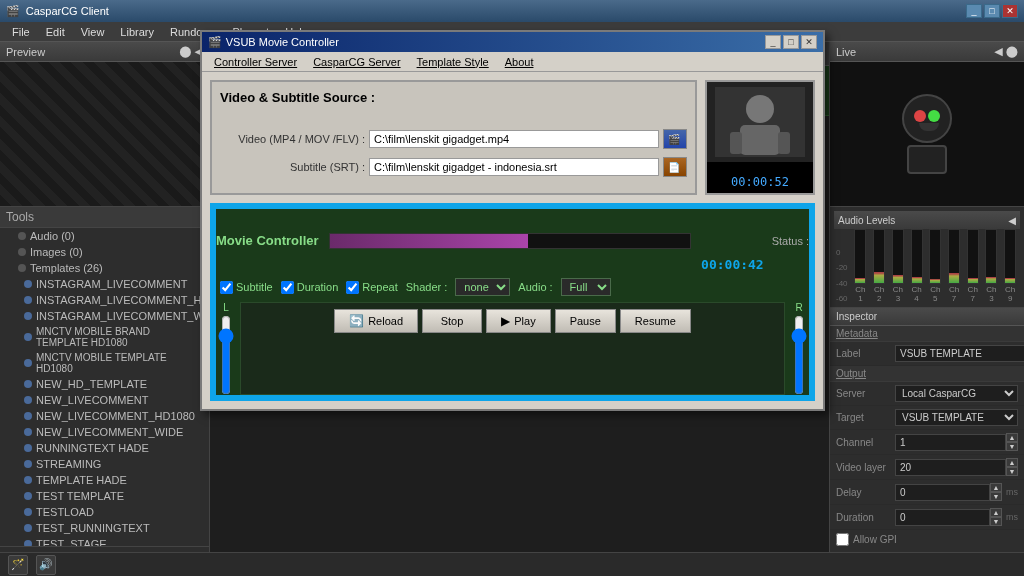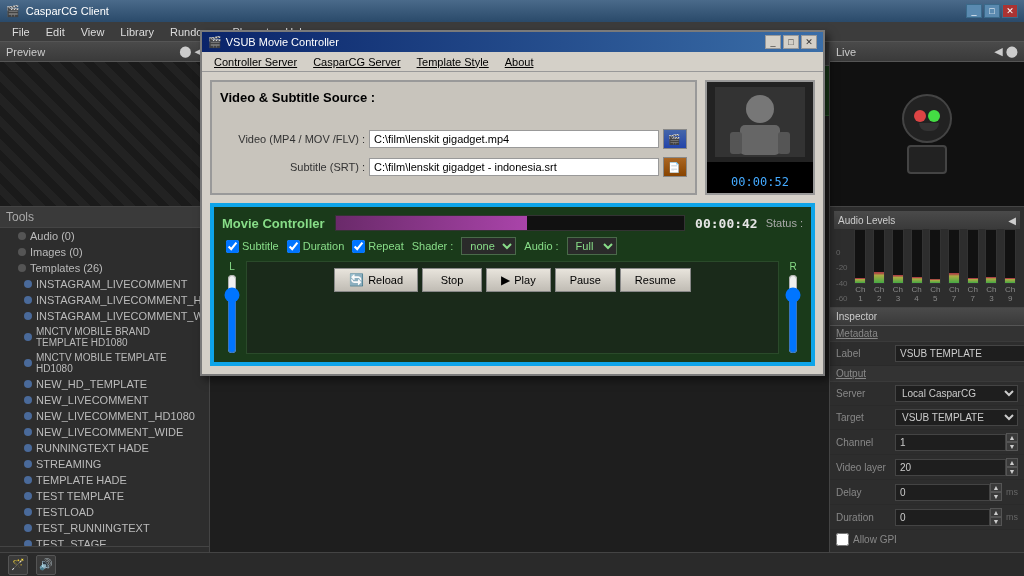--- a/index.html
+++ b/index.html
@@ -590,24 +590,24 @@
     .thumb-timecode {
       color: #4af;
       font-size: 12px;
       font-family: monospace;
       padding: 4px;
     }
 
     
     #controller-section {
       background: #1a3a1a;
-      border: 4px solid #0ea5e9;
+      border: 6px solid #0ea5e9;
       margin: 8px;
       margin-top: 0;
-      padding: 8px;
+      padding: 0;
     }
     #controller-header {
       display: flex;
       align-items: center;
       justify-content: space-between;
       margin-bottom: 6px;
     }
     .controller-title {
       color: #88dd88;
       font-size: 13px;
@@ -621,24 +621,25 @@
       margin: 0 10px;
       position: relative;
       overflow: hidden;
     }
     .controller-progress-bar {
       height: 100%;
       background: linear-gradient(to right, #6a2a6a, #aa44aa);
       width: 55%;
     }
     .controller-timecode {
-      color: #e5e5e5;
+      color: #0ea5e9;
       font-size: 13px;
       font-family: monospace;
       font-weight: bold;
+      margin-top: 48px;
     }
     .status-label {
       color: #aaa;
       font-size: 11px;
       margin-left: 8px;
     }
 
     #controller-options {
       display: flex;
       align-items: center;

